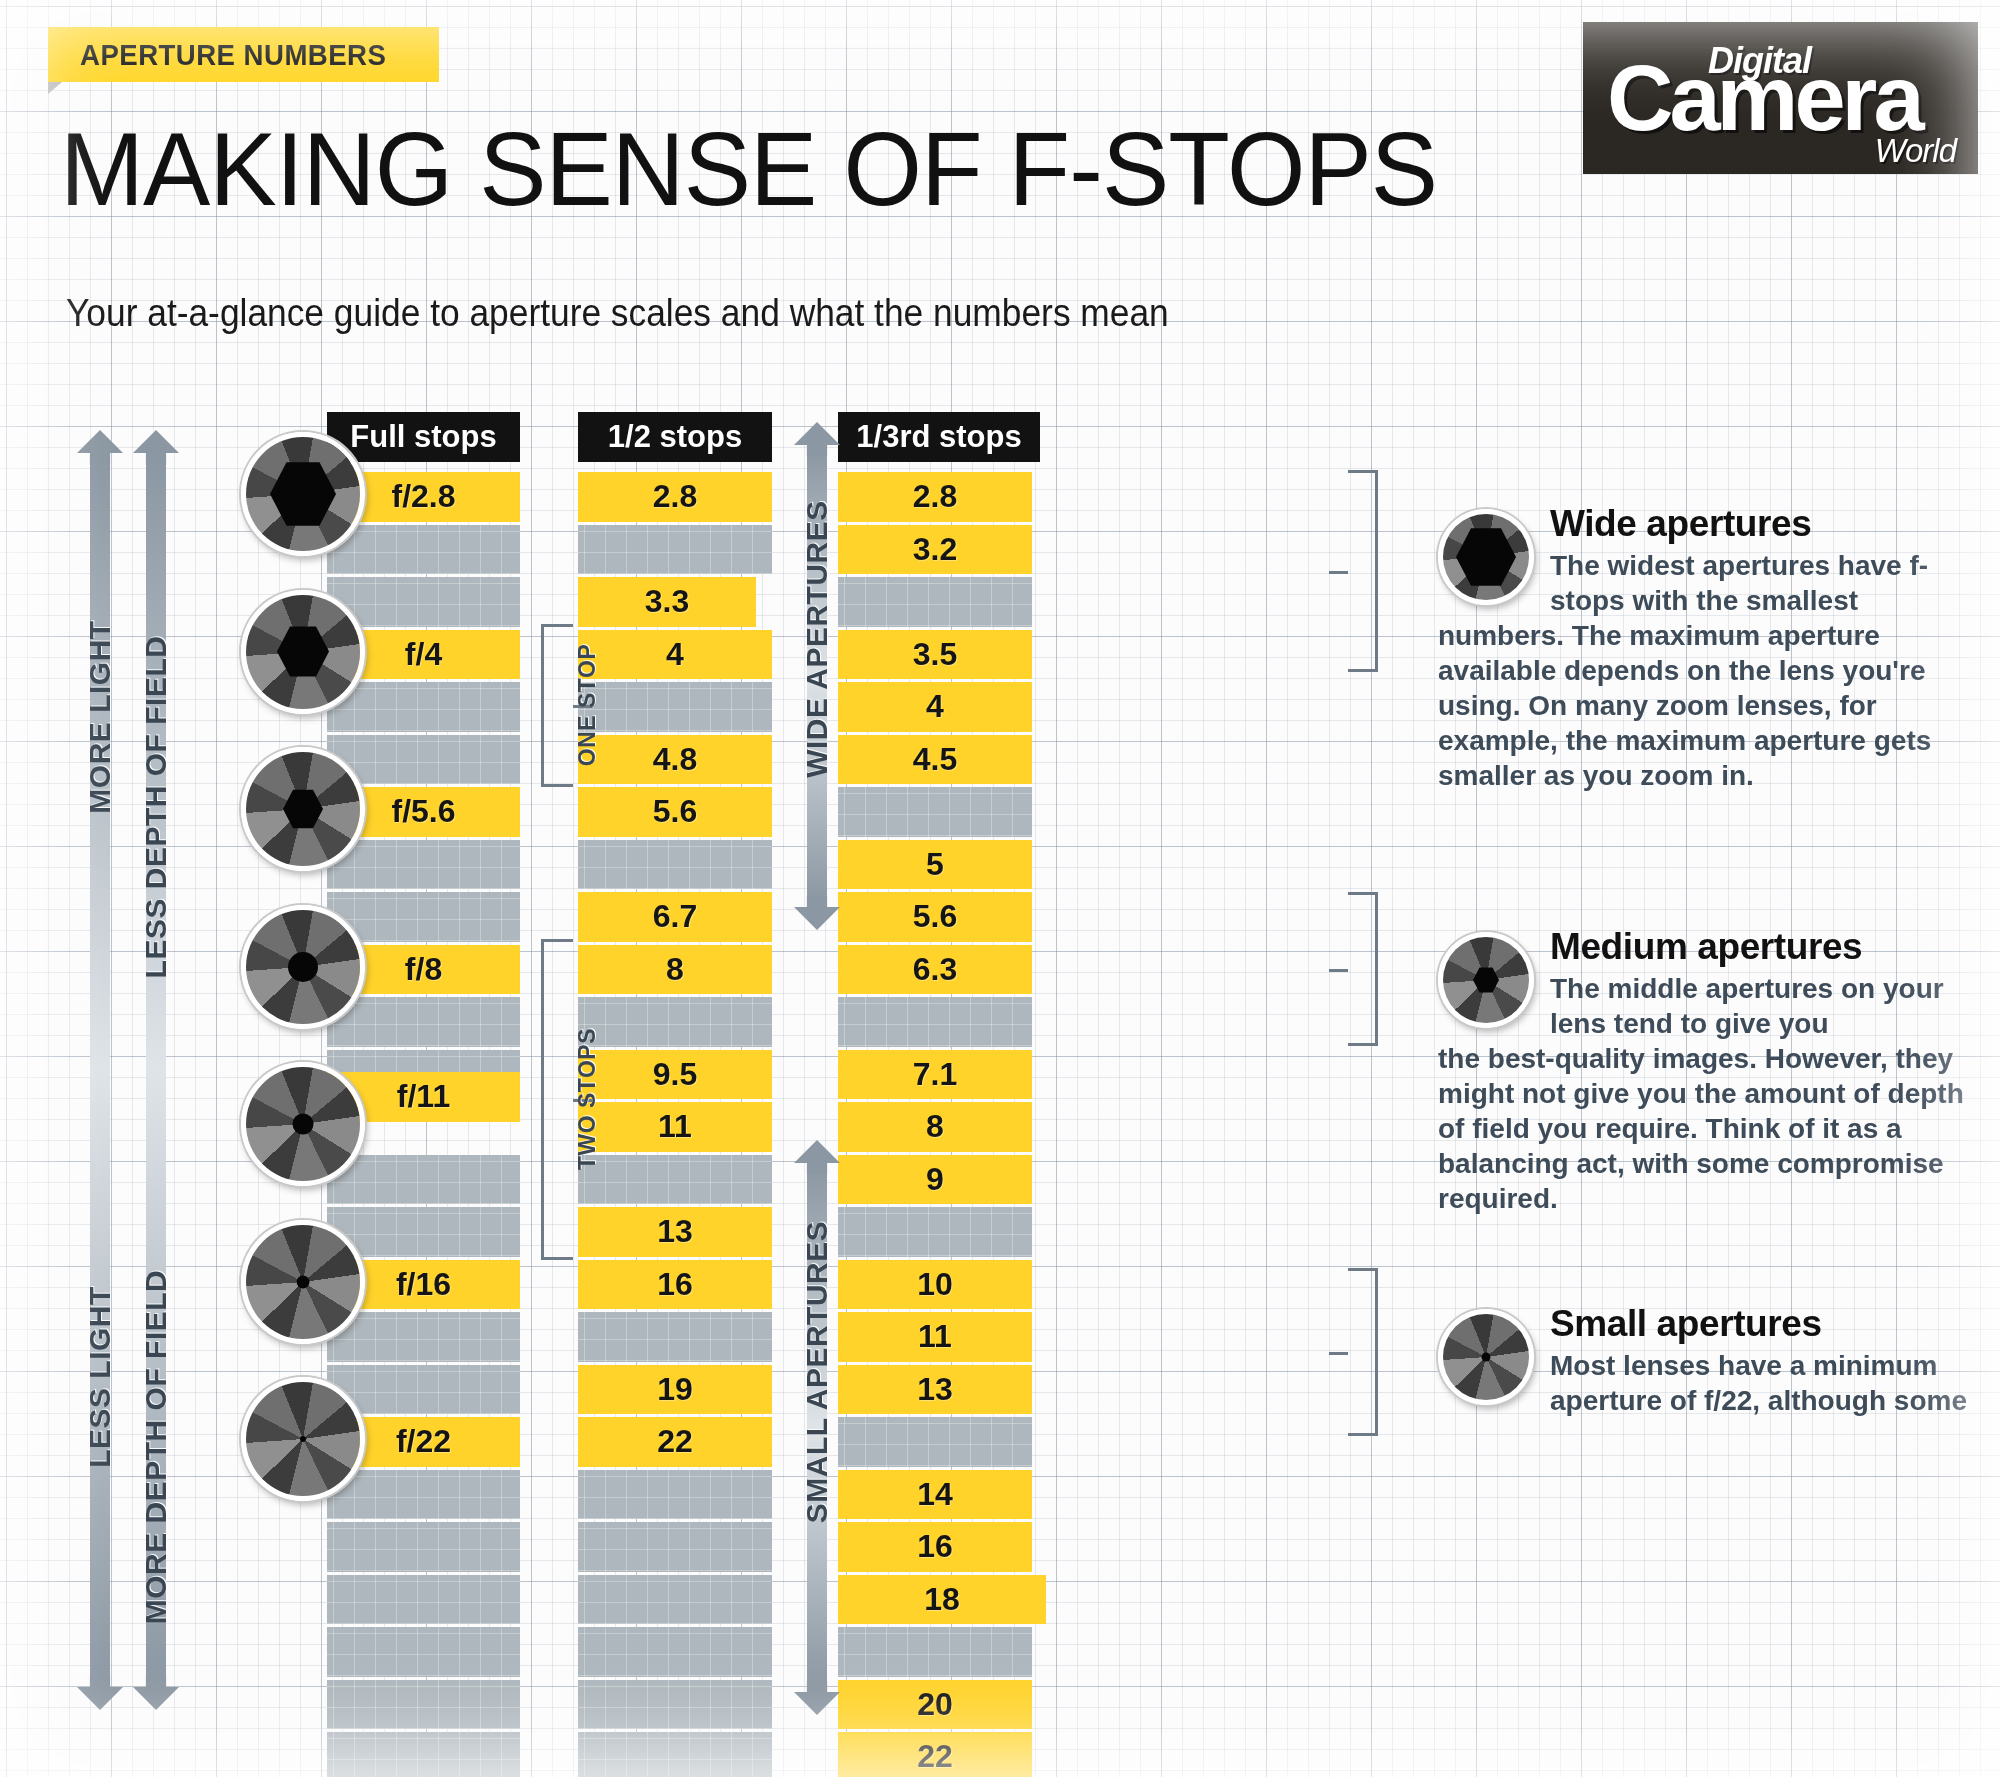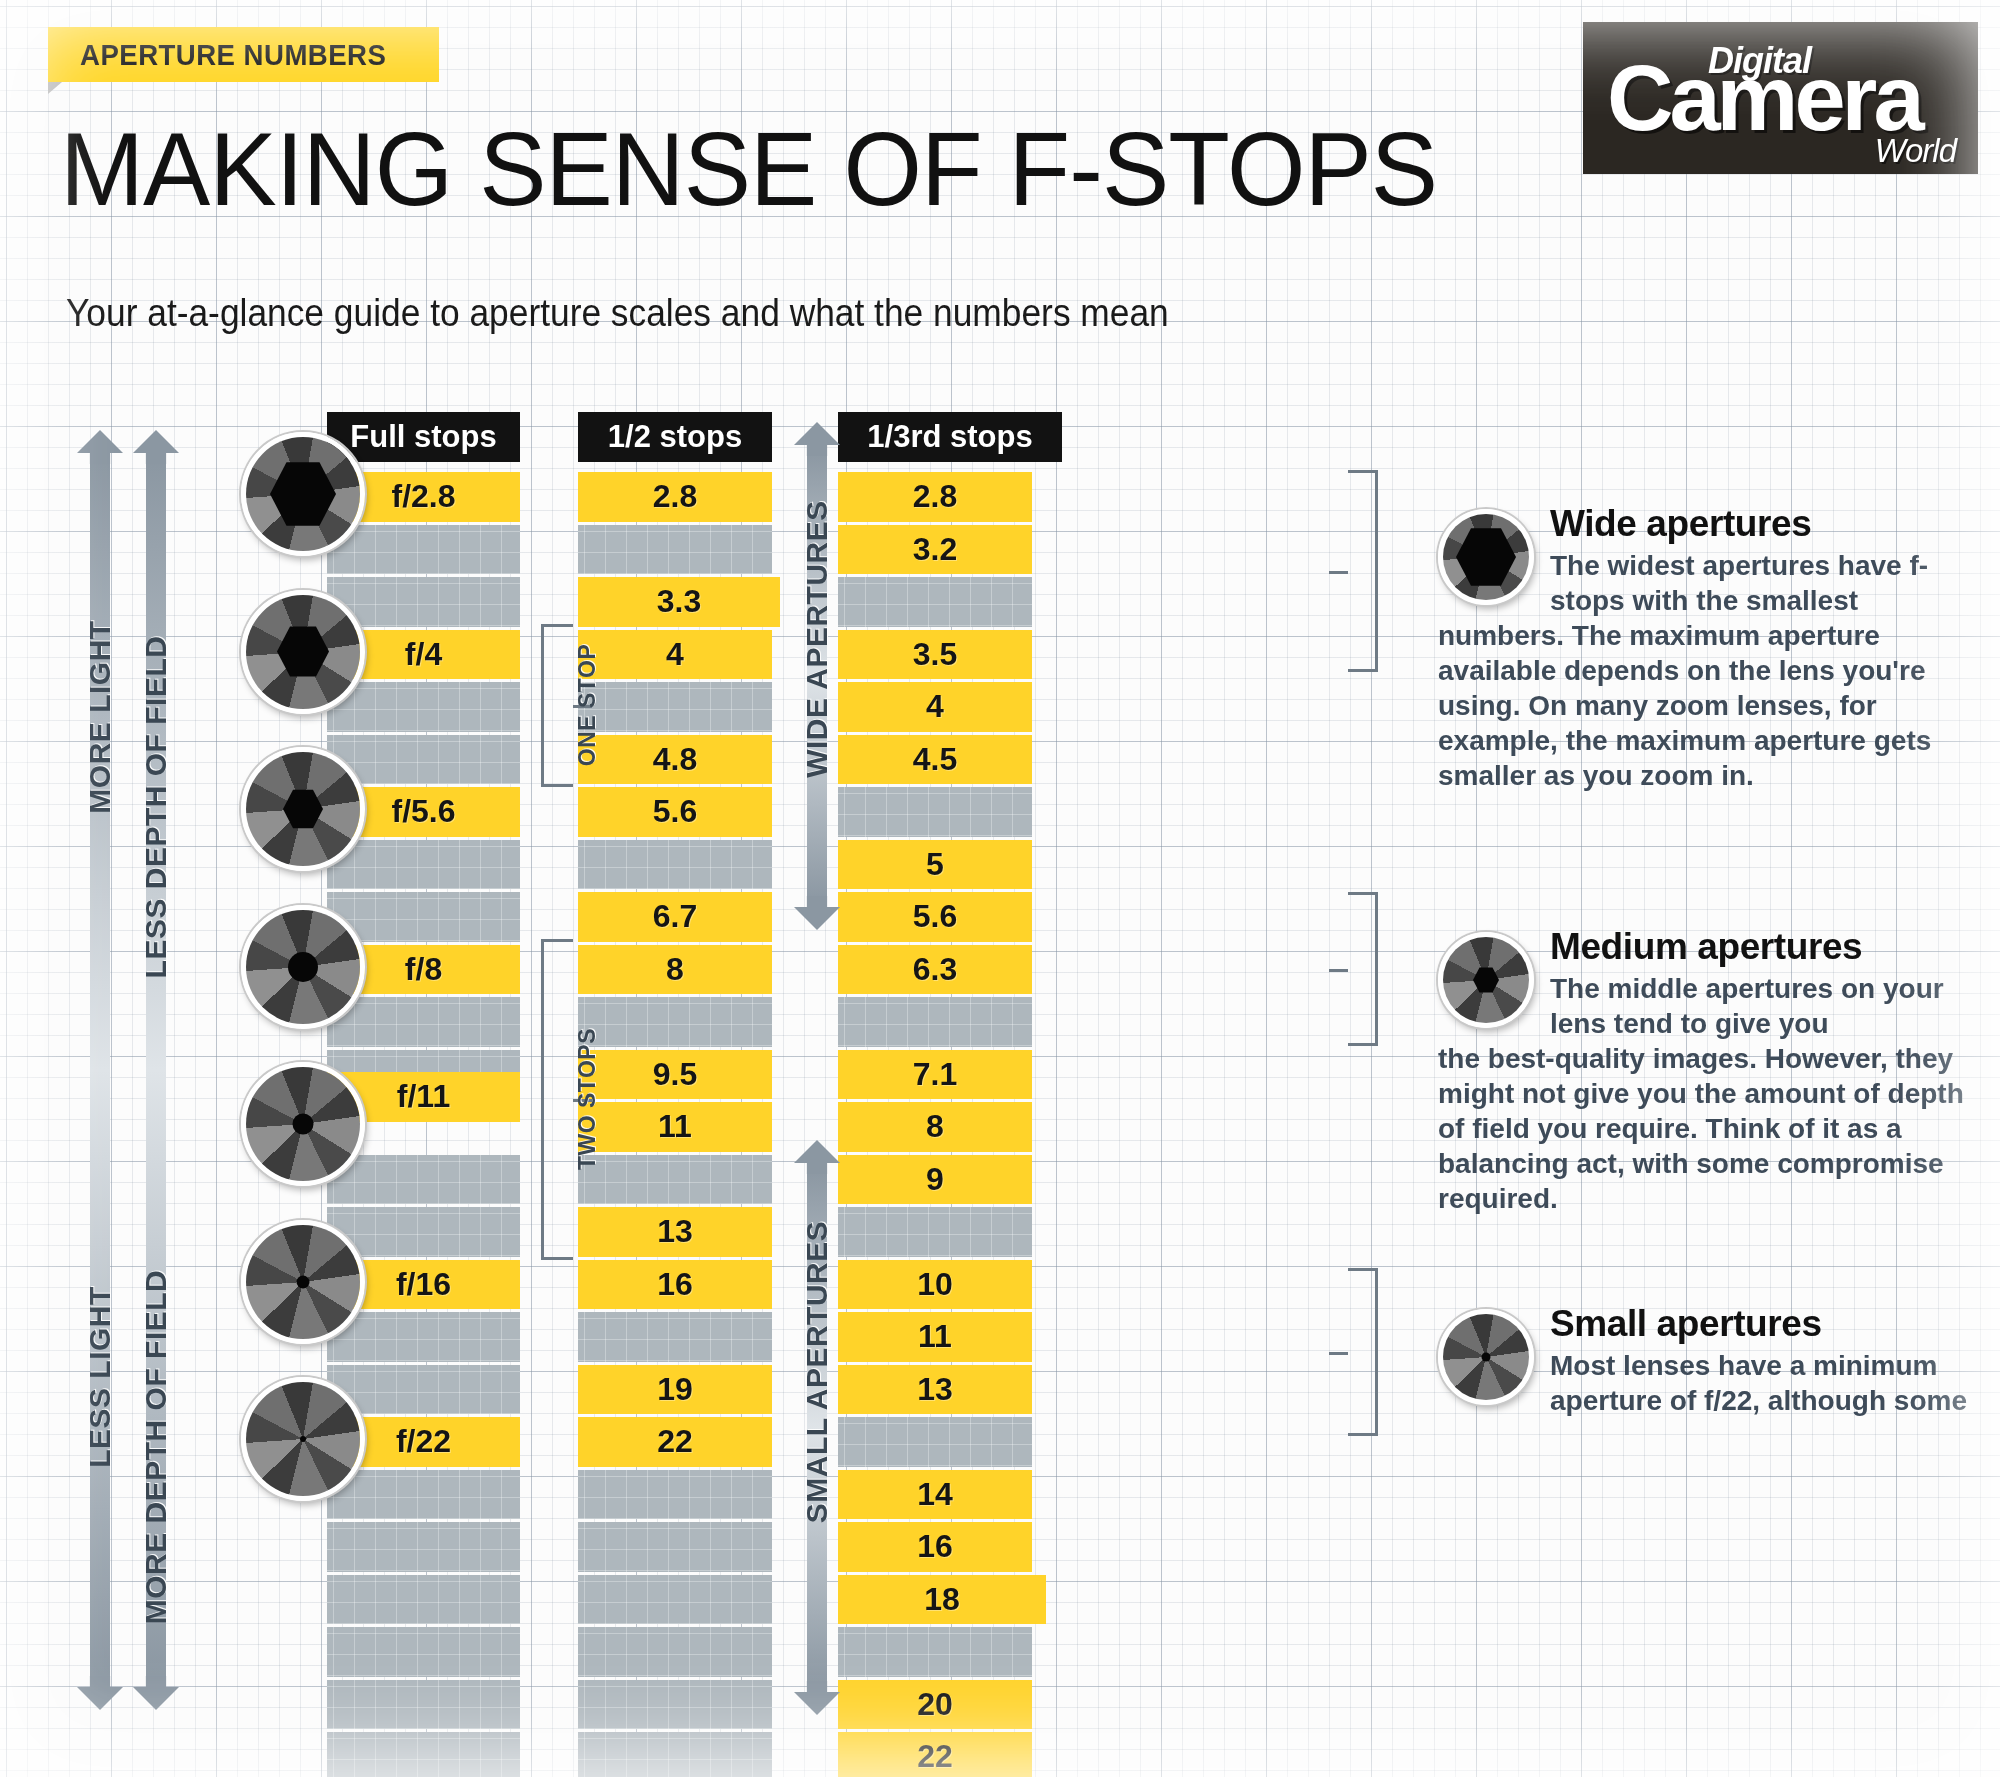--- a/index.html
+++ b/index.html
@@ -158,21 +158,21 @@
 
 <div id="logo">
   <div class="dig">Digital</div>
   <div class="cam">Camera</div>
   <div class="world">World</div>
 </div>
 
 <div id="body-layer">
     <div class="colhead" style="left:327px;top:412px;width:193px;">Full stops</div>
     <div class="colhead" style="left:578px;top:412px;width:194px;">1/2 stops</div>
-    <div class="colhead" style="left:838px;top:412px;width:224px;">1/3rd stops</div>
+    <div class="colhead" style="left:838px;top:412px;width:202px;">1/3rd stops</div>
     <div class="cell on" style="left:327px;top:472px;width:193px;height:49.5px;position:absolute;">
       <div class="v">f/2.8</div>
     </div>
     <div class="cell off" style="left:327px;top:524.5px;width:193px;height:49.5px;position:absolute;"></div>
     <div class="cell off" style="left:327px;top:577px;width:193px;height:49.5px;position:absolute;"></div>
     <div class="cell on" style="left:327px;top:629.5px;width:193px;height:49.5px;position:absolute;">
       <div class="v">f/4</div>
     </div>
     <div class="cell off" style="left:327px;top:682px;width:193px;height:49.5px;position:absolute;"></div>
     <div class="cell off" style="left:327px;top:734.5px;width:193px;height:49.5px;position:absolute;"></div>
@@ -202,21 +202,21 @@
     <div class="cell off" style="left:327px;top:1469.5px;width:193px;height:49.5px;position:absolute;"></div>
     <div class="cell off" style="left:327px;top:1522px;width:193px;height:49.5px;position:absolute;"></div>
     <div class="cell off" style="left:327px;top:1574.5px;width:193px;height:49.5px;position:absolute;"></div>
     <div class="cell off" style="left:327px;top:1627px;width:193px;height:49.5px;position:absolute;"></div>
     <div class="cell off" style="left:327px;top:1679.5px;width:193px;height:49.5px;position:absolute;"></div>
     <div class="cell off" style="left:327px;top:1732px;width:193px;height:49.5px;position:absolute;"></div>
     <div class="cell on" style="left:578px;top:472px;width:194px;height:49.5px;position:absolute;">
       <div class="v">2.8</div>
     </div>
     <div class="cell off" style="left:578px;top:524.5px;width:194px;height:49.5px;position:absolute;"></div>
-    <div class="cell on" style="left:578px;top:577px;width:202px;height:49.5px;position:absolute;">
+    <div class="cell on" style="left:578px;top:577px;width:178px;height:49.5px;position:absolute;">
       <div class="v">3.3</div>
     </div>
     <div class="cell on" style="left:578px;top:629.5px;width:194px;height:49.5px;position:absolute;">
       <div class="v">4</div>
     </div>
     <div class="cell off" style="left:578px;top:682px;width:194px;height:49.5px;position:absolute;"></div>
     <div class="cell on" style="left:578px;top:734.5px;width:194px;height:49.5px;position:absolute;">
       <div class="v">4.8</div>
     </div>
     <div class="cell on" style="left:578px;top:787px;width:194px;height:49.5px;position:absolute;">

